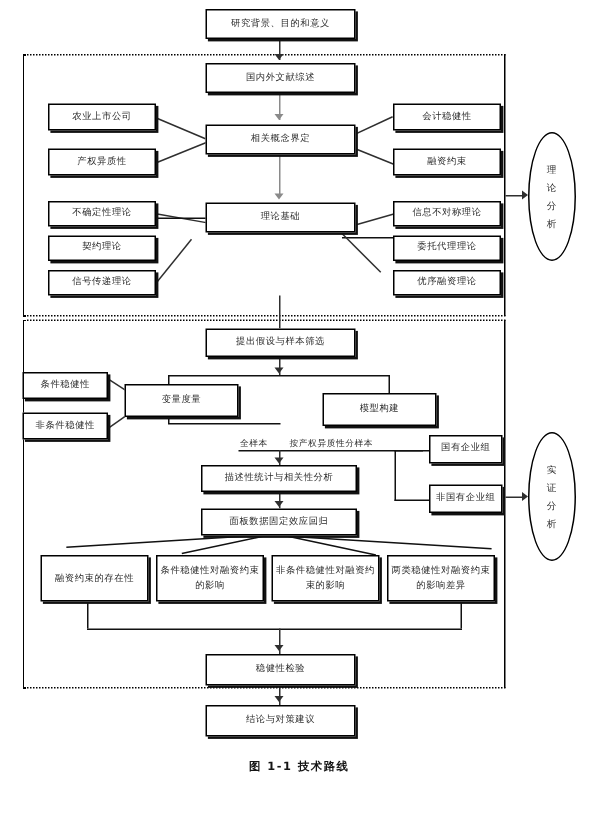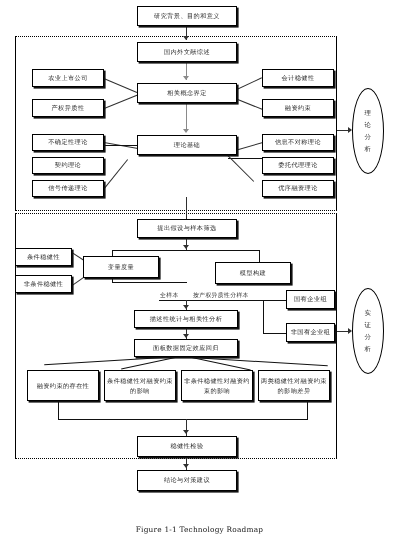--- a/index.html
+++ b/index.html
@@ -259,15 +259,15 @@
   <div class="vline" style="left:186px;top:419px;height:17px;"></div>
   <div class="arrow" style="left:183px;top:430px;"></div>
 
   <div class="box shadow" style="left:137px;top:436px;width:100px;height:21px;">稳健性检验</div>
 
   <div class="vline" style="left:186px;top:457px;height:14px;"></div>
   <div class="arrow" style="left:183px;top:464px;"></div>
 
   <div class="box shadow" style="left:137px;top:470px;width:100px;height:21px;">结论与对策建议</div>
 
-  <div class="caption-en" style="top:525px;">Figure 1-1 Technology Roadmap</div>
+  <div class="caption-cn" style="top:506px;">图 1-1 技术路线</div>
 
 </div>
 
 </body></html>

